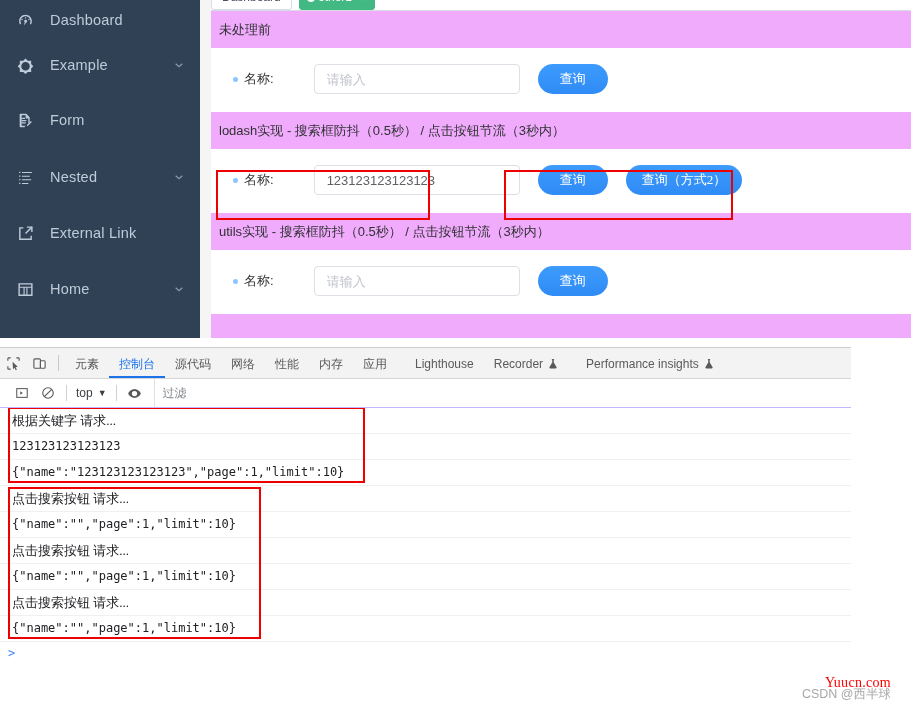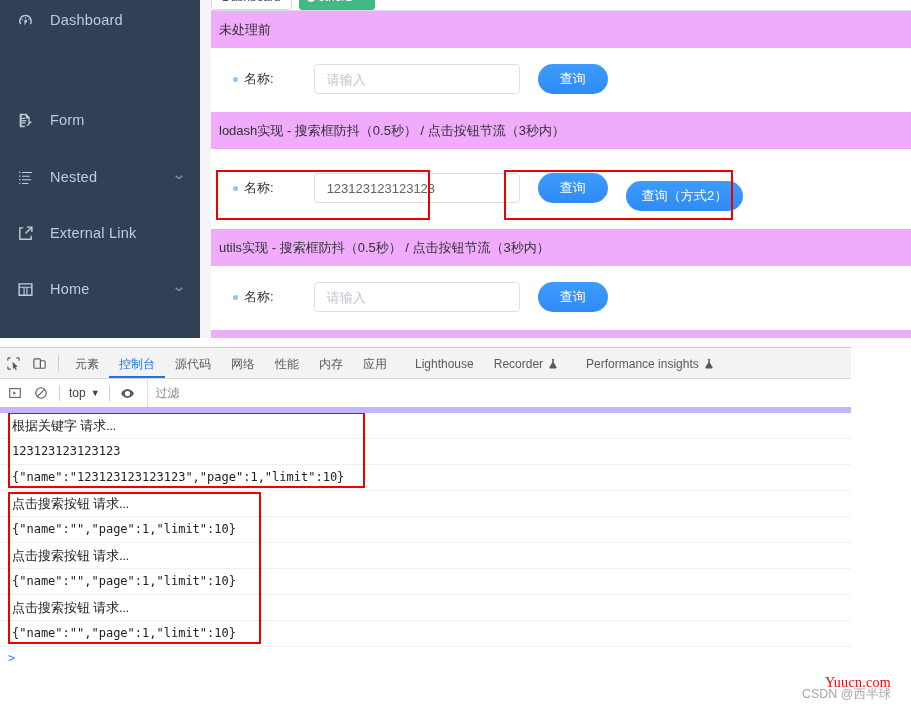--- a/index.html
+++ b/index.html
@@ -193,24 +193,24 @@
   .btn {
     height: 30px;
     border: none;
     border-radius: 16px;
     background: linear-gradient(180deg,#3d9bfd 0%,#2f8bf5 100%);
     color: #ffffff;
     font-size: 13px;
     padding: 0 22px;
     margin-left: 18px;
     cursor: pointer;
-    font-family: Liberation Mono, monospace;
+    font-family: Liberation Serif, serif;
     white-space: nowrap;
   }
-  .btn.wide { padding: 0 16px; margin-top: 16px; }
+  .btn.wide { padding: 0 16px; }
 
   
   .redbox {
     position: absolute;
     border: 2px solid #ee0000;
     box-sizing: border-box;
     pointer-events: none;
   }
 
   
@@ -259,25 +259,25 @@
   .dt-flask {
     display: inline-block;
     margin-left: 5px;
     vertical-align: -1px;
     color: #5a5a5a;
   }
 
   #dt-filterbar {
     position: relative;
     height: 28px;
-    border-bottom: 6px solid #c4b5fd;
+    border-bottom: 1px solid #c4b5fd;
     background: #ffffff;
     display: flex;
     align-items: center;
-    padding-left: 2px;
+    padding-left: 9px;
   }
   .fb-ctx {
     font-size: 12px;
     color: #3c4043;
     padding: 0 4px;
     display: flex;
     align-items: center;
     cursor: pointer;
   }
   .fb-caret { margin-left: 5px; font-size: 9px; }
@@ -360,20 +360,34 @@
 
       <div class="side-item" style="top:-8px;">
         <span class="side-icon">
           <svg width="17" height="17" viewBox="0 0 24 24" fill="currentColor">
             <path d="M12 4C6.9 4 3 8.1 3 13c0 1.7.5 3.3 1.3 4.7l1.6-1C5.3 15.6 5 14.3 5 13c0-3.9 3.1-7 7-7s7 3.1 7 7c0 1.3-.3 2.6-.9 3.7l1.6 1C20.5 16.3 21 14.7 21 13c0-4.9-3.9-9-9-9zm-4.8 5.5a1 1 0 100 2 1 1 0 000-2zm9.6 0a1 1 0 100 2 1 1 0 000-2zM12 7.3a1 1 0 100 2 1 1 0 000-2zM12 11a2 2 0 00-.8 3.8l-1.4 2.6 1.1.6 1.4-2.6c1.2-.1 2-1 2-2.2a2 2 0 00-2.3-2.2z"></path>
           </svg>
         </span>
         <span class="side-label">Dashboard</span>
       </div>
 
+      <div class="side-item" style="top:37px;">
+        <span class="side-icon">
+          <svg width="17" height="17" viewBox="0 0 24 24" fill="currentColor">
+            <path d="M12 2l3.2 3.2H20v4.8L23 13l-3 3.2V21h-4.8L12 24l-3.2-3H4v-4.8L1 13l3-3V5.2h4.8L12 2zm0 5a6 6 0 100 12 6 6 0 000-12z"></path>
+            <circle cx="12" cy="13" r="3.2" fill="#304156"></circle>
+          </svg>
+        </span>
+        <span class="side-label">Example</span>
+        <span class="side-arrow">
+          <svg width="10" height="10" viewBox="0 0 12 12" fill="none" stroke="currentColor" stroke-width="1.6">
+            <path d="M2 4.5L6 8l4-3.5"></path>
+          </svg>
+        </span>
+      </div>
 
       <div class="side-item" style="top:92px;">
         <span class="side-icon">
           <svg width="16" height="17" viewBox="0 0 24 24" fill="currentColor">
             <path d="M5 2h9l5 5v7.5l-2 2V9h-4V4H7v16h6l-2 2H5a1 1 0 01-1-1V3a1 1 0 011-1z"></path>
             <path d="M7 8h5v1.6H7zM7 11.4h7V13H7zM7 14.8h6v1.6H7z"></path>
             <path d="M22.2 14.2l-1.4-1.4-5.6 5.6-.5 2 2-.5 5.5-5.7z"></path>
           </svg>
         </span>
         <span class="side-label">Form</span>

